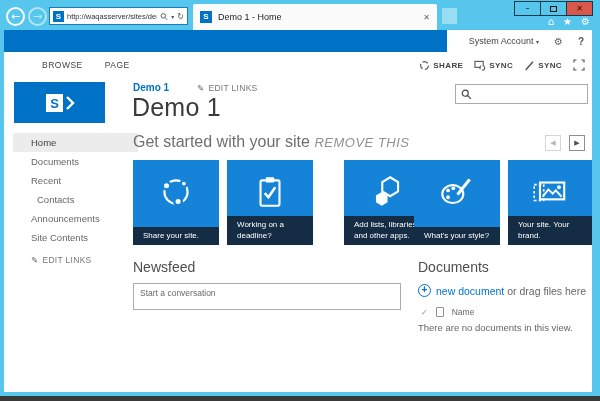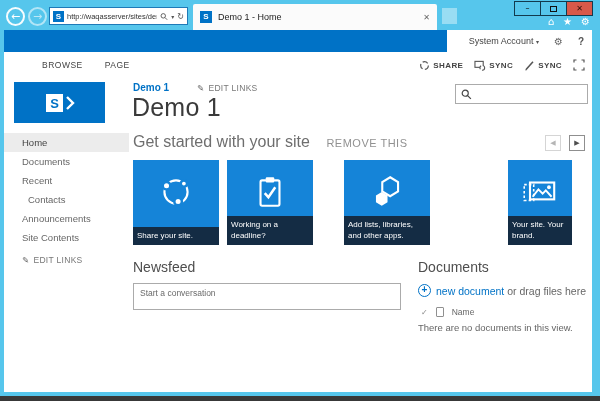--- a/index.html
+++ b/index.html
@@ -51,39 +51,39 @@
   .crumb { position:absolute; left:129px; top:4px; font-size:10px; font-weight:bold; color:#0072C6; }
   .editlinks { position:absolute; left:193px; top:5px; font-size:8.5px; color:#777; letter-spacing:.3px; }
   .editlinks .glyph, .side-edit .glyph { margin-right:4px; color:#666; }
   .page-title { position:absolute; left:128px; top:15px; font-size:25px; color:#3A3A3A; letter-spacing:.2px; }
   .searchbox { position:absolute; left:451px; top:6px; width:133px; height:20px; border:1px solid #ABABAB;
                display:flex; align-items:center; padding:0 5px; }
   .searchbox input { border:none; outline:none; flex:1 1 auto; font-size:8.5px; color:#444; width:100px;
                      font-family:"Liberation Sans",sans-serif; }
   .searchbox input::placeholder { color:#767676; opacity:1; }
 
-  .sidebar { position:absolute; left:0; top:103px; width:125px; }
+  .sidebar { position:absolute; left:9px; top:103px; width:125px; }
   .side-item { height:19px; line-height:19px; padding-left:18px; font-size:9.5px; color:#666; }
   .side-item.active { background:#ECECEC; color:#444; }
   .side-item.indent { padding-left:24px; }
   .side-edit { margin-top:8px; padding-left:18px; font-size:8.5px; color:#777; letter-spacing:.3px; }
 
   .main { position:absolute; left:129px; top:103px; width:459px; }
   .gs-row { position:relative; height:22px; }
   .gs-title { display:inline-block; font-size:16px; color:#6E6E6E; }
-  .gs-remove { display:inline-block; margin-left:12px; font-size:11px; color:#919191; letter-spacing:.5px; }
+  .gs-remove { display:inline-block; margin-left:0; font-size:13px; color:#919191; letter-spacing:.5px;font-style:italic; }
   .car-btn { position:absolute; top:2px; width:16px; height:16px; text-align:center; line-height:15px; font-size:7px; }
   .car-prev { right:31px; border:1px solid #D5D5D5; color:#B5B5B5; }
   .car-next { right:7px; border:1px solid #8F8F8F; color:#4E4E4E; }
 
   .tiles { position:absolute; left:0; top:27px; width:459px; height:85px; }
   .tile { position:absolute; top:0; width:86px; height:85px; background:#1584D8; overflow:hidden; }
   .tile-icon { position:absolute; left:50%; top:38%; transform:translate(-50%,-50%); }
   .tile-cap { position:absolute; left:0; right:0; bottom:0; background:#142C44; color:#fff;
-              font-size:8px; line-height:1.3; padding:4px 4px; }
+              font-size:8px; line-height:1.3; padding:4px 10px; }
 
   .nf-title, .doc-title { position:absolute; top:126px; font-size:14px; color:#4E4E4E; }
   .nf-title { left:0; }
   .doc-title { left:285px; }
   .composer { position:absolute; left:0; top:150px; width:268px; height:27px; border:1px solid #ABABAB; }
   .composer textarea { width:100%; height:100%; border:none; outline:none; resize:none; padding:4px 6px;
                        font-size:8.5px; color:#444; font-family:"Liberation Sans",sans-serif; }
   .composer textarea::placeholder { color:#6A6A6A; opacity:1; }
   .quiet { position:absolute; left:0; top:186px; width:280px; font-size:9px; color:#444; }
   a.link { color:#0072C6; text-decoration:none; }
@@ -243,21 +243,31 @@
           </svg>
           <div class="tile-cap">Working on a deadline?</div>
         </div>
         <div class="tile" style="left:175px;margin-left:36px;">
           <svg class="tile-icon" width="40" height="40" viewBox="0 0 38 38">
             <polygon points="22,5 29.5,9.5 29.5,18.5 22,23 14.5,18.5 14.5,9.5" fill="none" stroke="#fff" stroke-width="2"></polygon>
             <polygon points="14,19 19.5,22.3 19.5,28.7 14,32 8.5,28.7 8.5,22.3" fill="#fff"></polygon>
           </svg>
           <div class="tile-cap">Add lists, libraries, and other apps.</div>
         </div>
-        <div class="tile" style="left:375px; width:64px;">
+        <div class="tile" style="left:281px;">
+          <svg class="tile-icon" width="40" height="40" viewBox="0 0 38 38">
+            <ellipse cx="15" cy="21" rx="10" ry="8.5" fill="none" stroke="#fff" stroke-width="2"></ellipse>
+            <circle cx="10.5" cy="17.5" r="1.8" fill="#fff"></circle>
+            <circle cx="15.5" cy="15.5" r="1.8" fill="#fff"></circle>
+            <circle cx="10.5" cy="24" r="1.8" fill="#fff"></circle>
+            <line x1="31" y1="7" x2="19.5" y2="21.5" stroke="#fff" stroke-width="3"></line>
+          </svg>
+          <div class="tile-cap">What's your style?</div>
+        </div>
+        <div class="tile" style="left:375px; width:84px;">
           <svg class="tile-icon" width="40" height="40" viewBox="0 0 38 38">
             <rect x="4" y="12" width="9" height="15" fill="none" stroke="#fff" stroke-width="1.5" stroke-dasharray="2.4 2"></rect>
             <rect x="9.5" y="10" width="23" height="16" fill="none" stroke="#fff" stroke-width="2"></rect>
             <polyline points="12,23.5 17.5,16.5 21.5,20.5 24.5,17.5 30,23.5" fill="none" stroke="#fff" stroke-width="1.8"></polyline>
             <circle cx="27.5" cy="14.5" r="1.8" fill="#fff"></circle>
           </svg>
           <div class="tile-cap">Your site. Your brand.</div>
         </div>
       </div>
 

